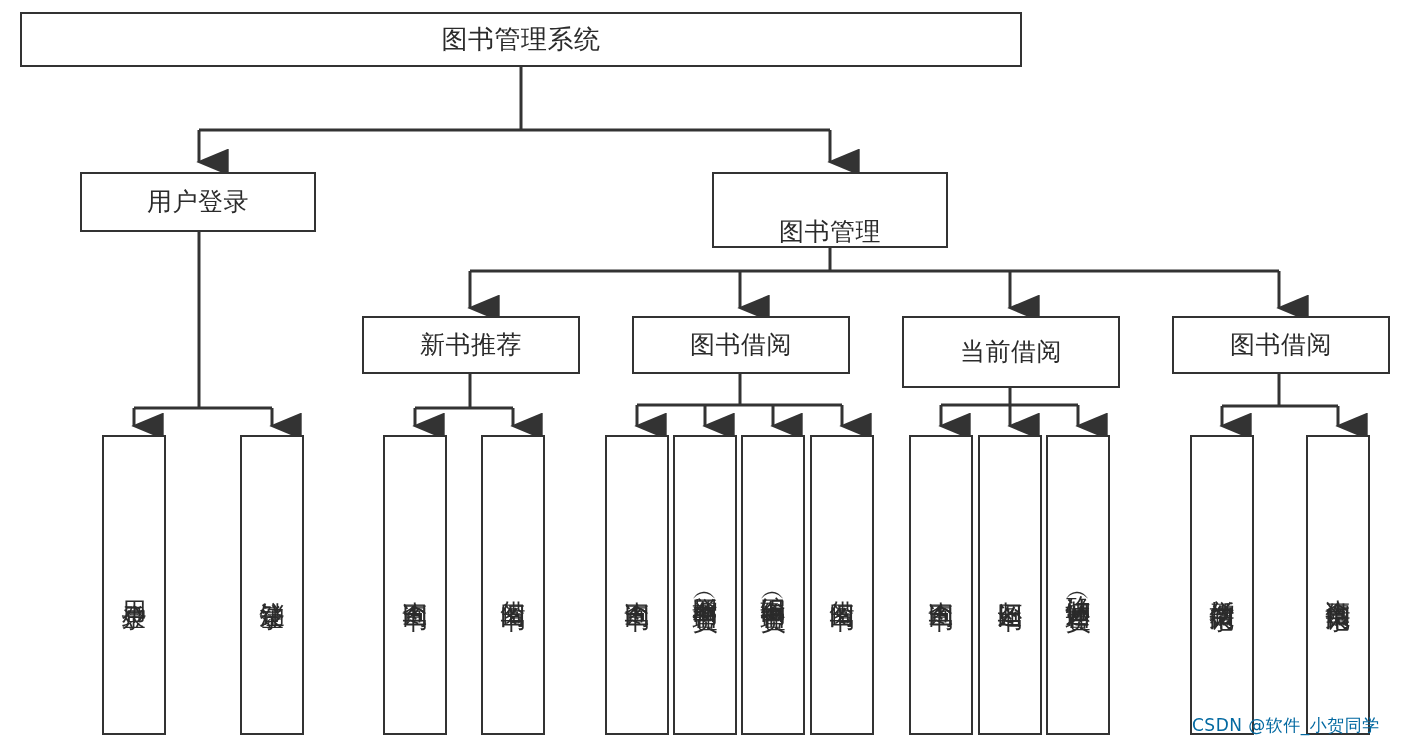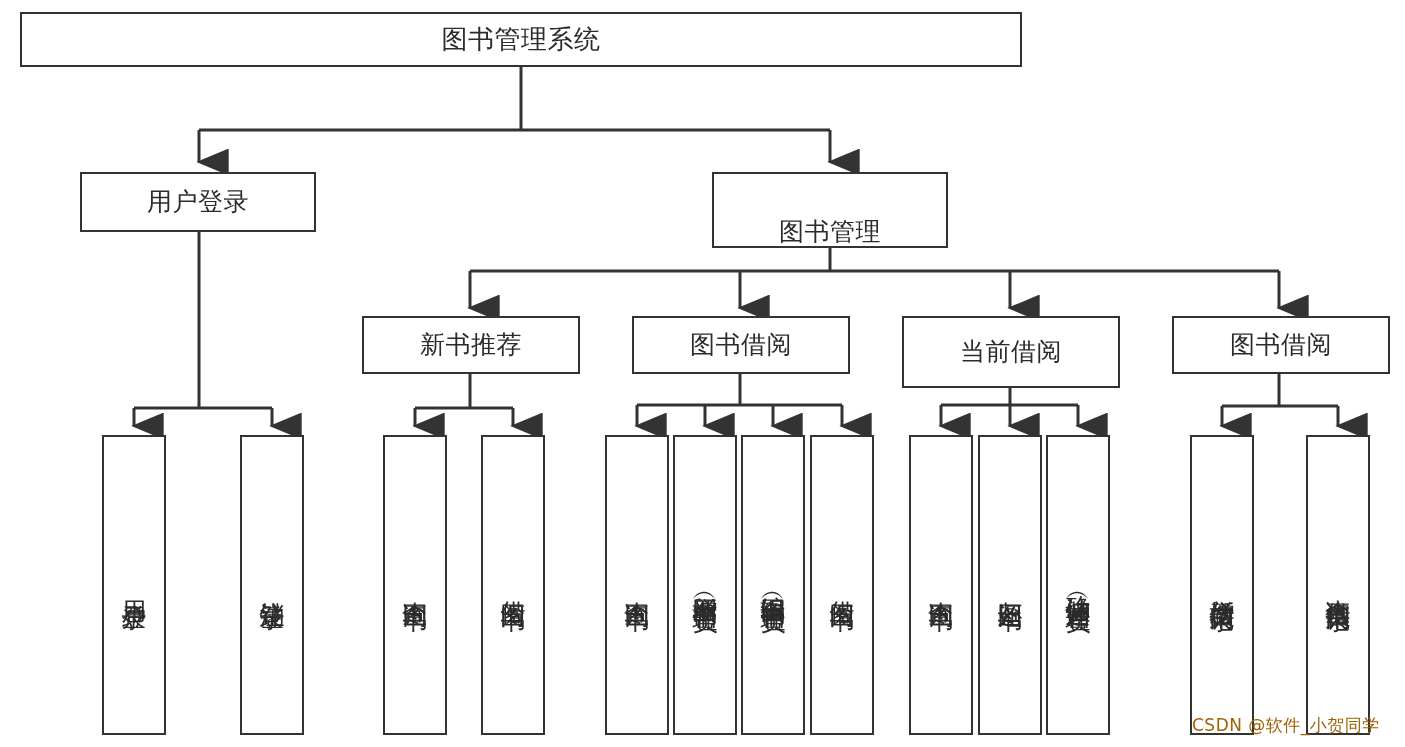--- a/index.html
+++ b/index.html
@@ -58,21 +58,21 @@
   .node.vert .label {
     writing-mode: vertical-rl;
     text-orientation: upright;
     font-size: 25px;
     letter-spacing: 2px;
     line-height: 1;
     white-space: nowrap;
   }
   .watermark {
     position: absolute;
-    color: #a16207;
+    color: #0369a1;
     font-size: 17px;
     letter-spacing: 0.5px;
     white-space: nowrap;
     user-select: none;
   }
 </style>
 </head>
 <body>
 
 <div id="canvas">

